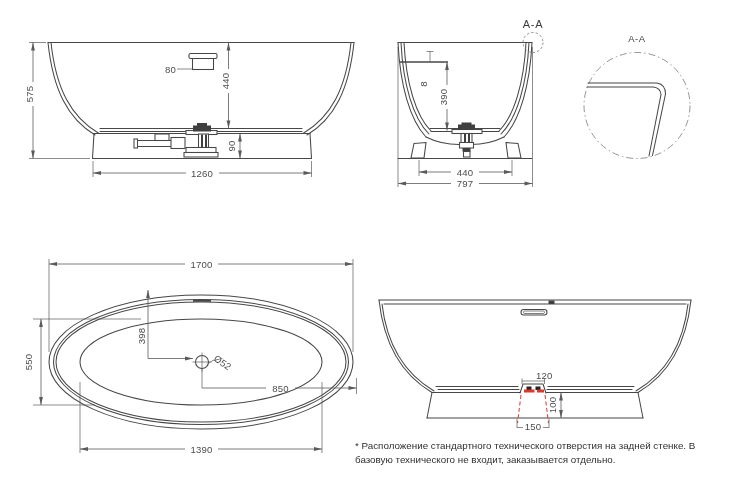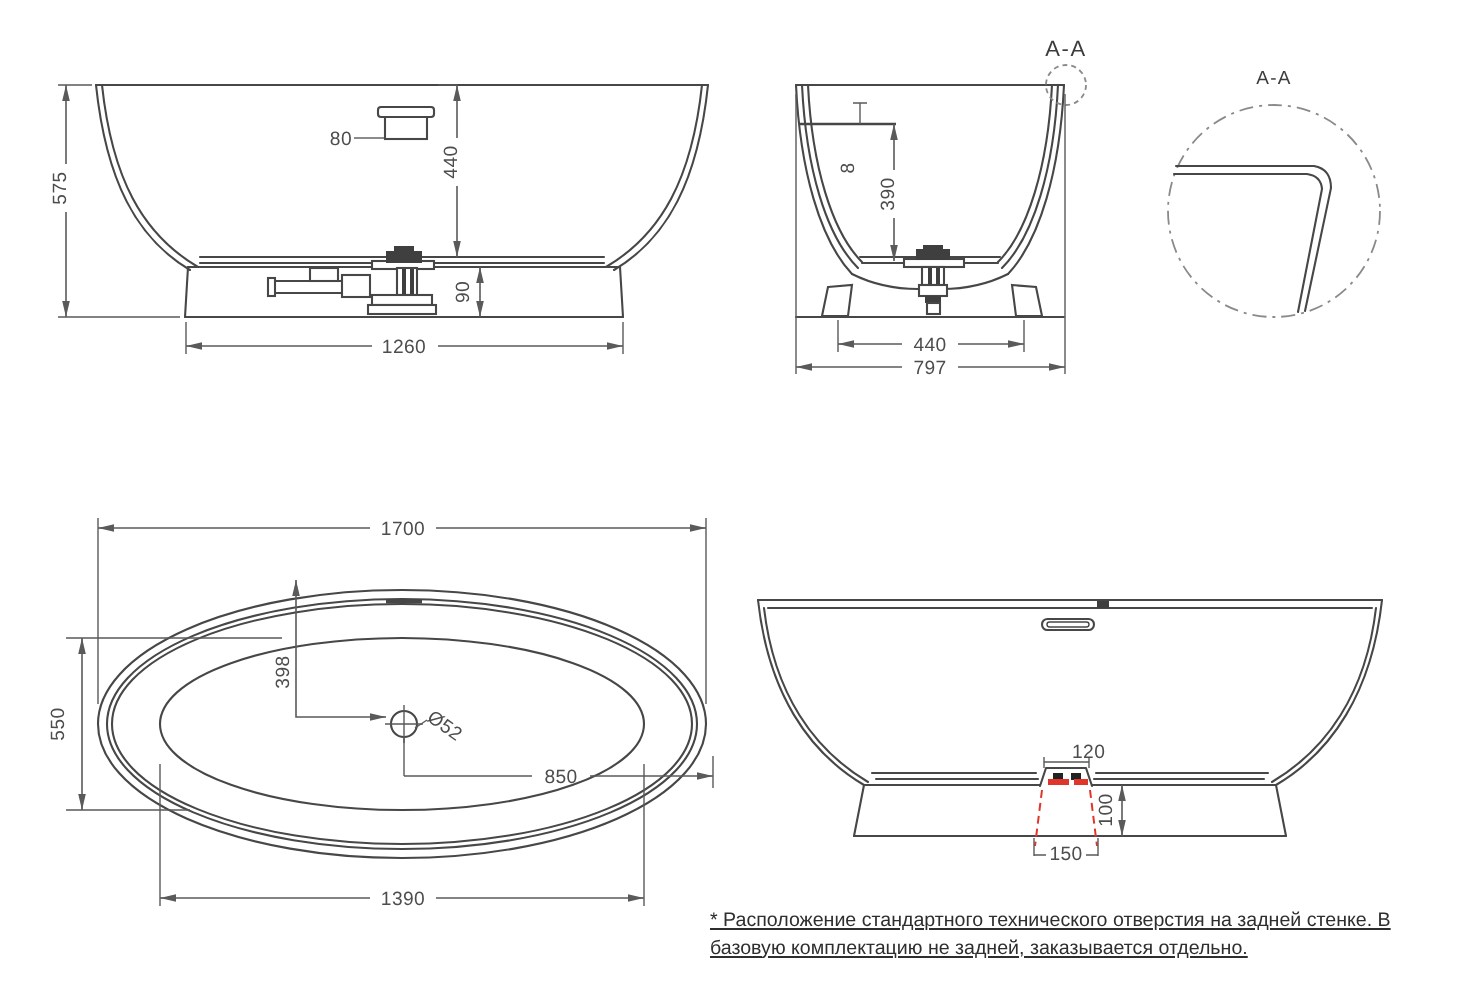--- a/index.html
+++ b/index.html
@@ -10,22 +10,22 @@
   .ow{fill:#ffffff;stroke:#474747;stroke-width:1.05;}
   .dk{fill:#3f3f3f;stroke:none;}
   .d{fill:none;stroke:#5a5a5a;stroke-width:0.8;}
   .thin{fill:none;stroke:#5a5a5a;stroke-width:0.7;}
   .t{font-size:9.6px;fill:#4d4d4d;letter-spacing:0.2px;}
   .ta{font-size:11px;fill:#3c3c3c;letter-spacing:0.8px;}
   .tb{font-size:9.5px;fill:#3c3c3c;letter-spacing:0.6px;}
   .red{stroke:#df352b;fill:none;stroke-width:1;}
   .redf{fill:#df352b;stroke:none;}
   .blkf{fill:#222222;stroke:none;}
-  .note{position:absolute;left:355px;top:454px;width:382px;font-size:9.8px;
-        line-height:13.5px;color:#2e2e2e;text-decoration:underline;}
+  .note{position:absolute;left:355px;top:439px;width:382px;font-size:9.8px;
+        line-height:13.5px;color:#2e2e2e;}
 </style>
 </head>
 <body>
 
 <div class="canvas">
 <svg width="738" height="504" viewBox="0 0 738 504">
   <defs>
     <marker id="arr" markerUnits="userSpaceOnUse" markerWidth="9" markerHeight="6" refX="8.4" refY="3" orient="auto-start-reverse">
       <path d="M8.4,3 L0.4,1.1 L0.4,4.9 Z" fill="#5a5a5a"></path>
     </marker>
@@ -237,15 +237,15 @@
     </g>
     <g>
       <path class="d" d="M561,392.5 L561,418" marker-start="url(#arr)" marker-end="url(#arr)"></path>
       <text class="t" x="556" y="405" text-anchor="middle" transform="rotate(-90 556,405)">100</text>
     </g>
   </g>
 </svg>
 
 <div class="note">
   <div>* Расположение стандартного технического отверстия на задней стенке. В</div>
-  <div>базовую комплектацию не задней, заказывается отдельно.</div>
+  <div>базовую технического не входит, заказывается отдельно.</div>
 </div>
 </div>
 
 </body></html>

